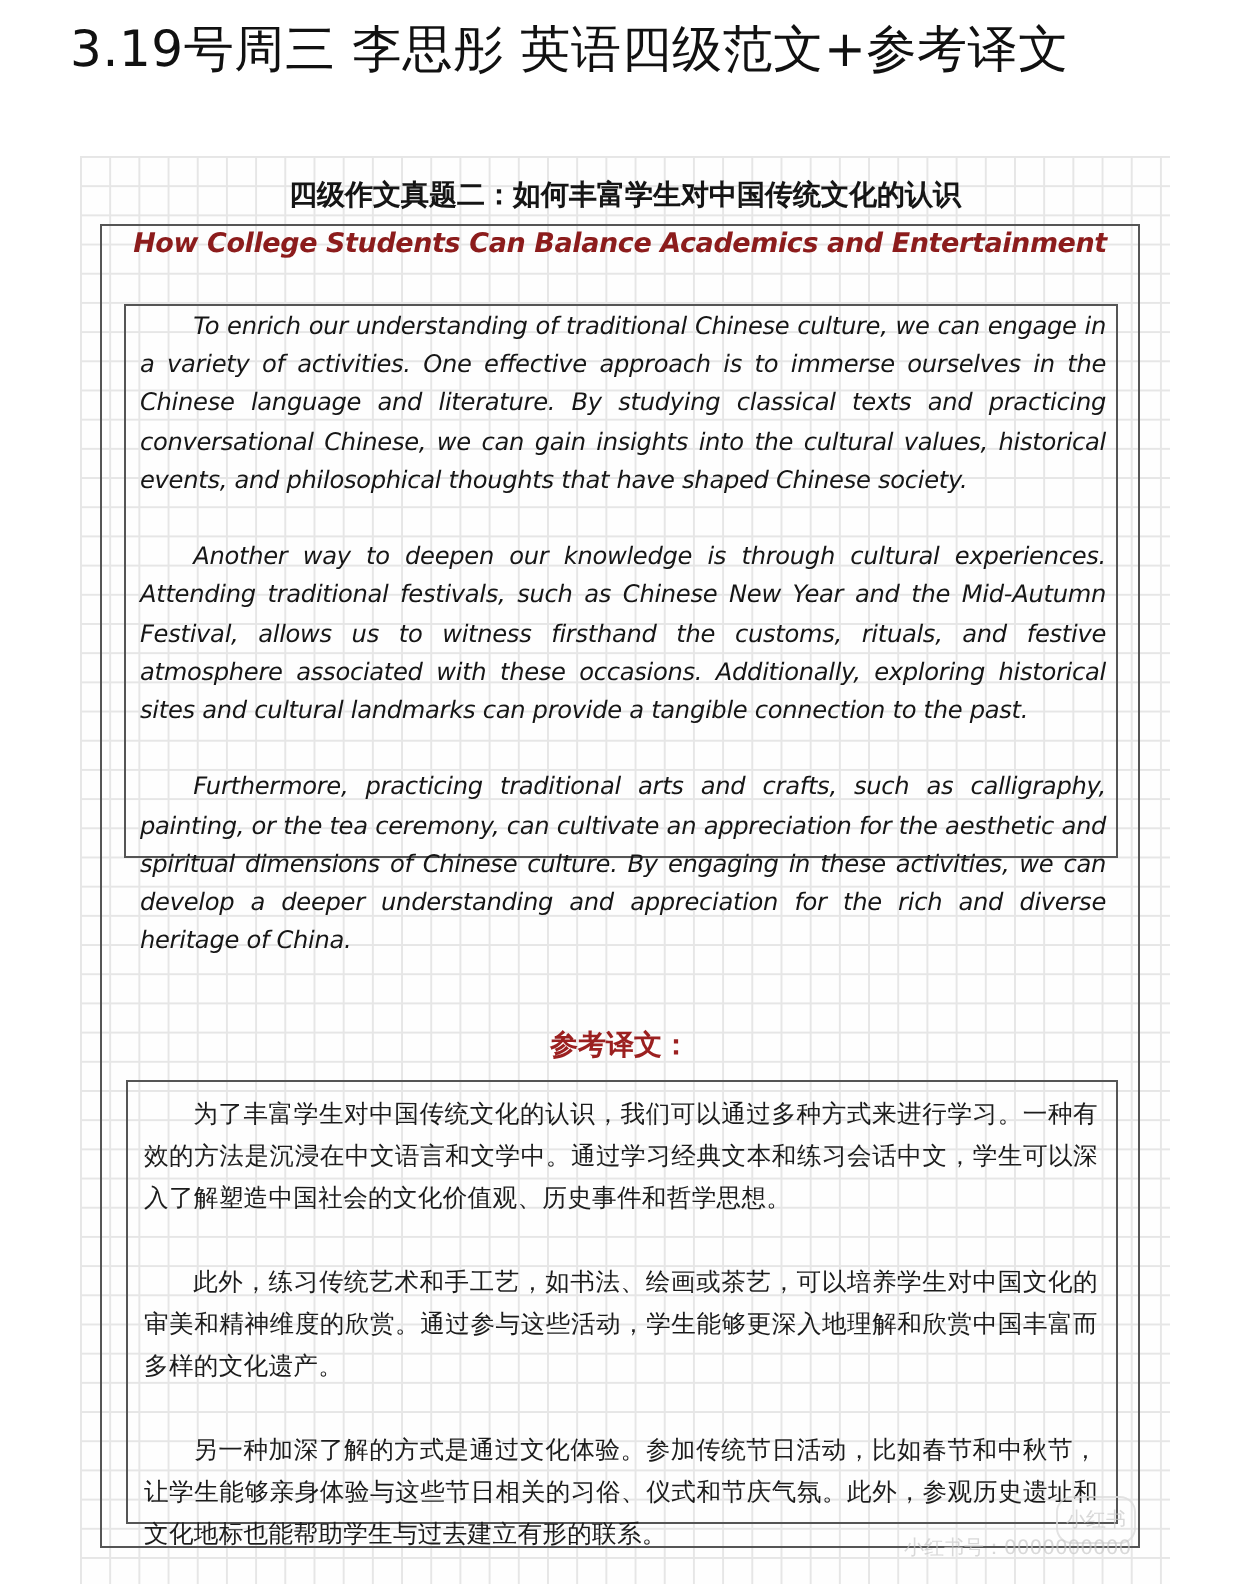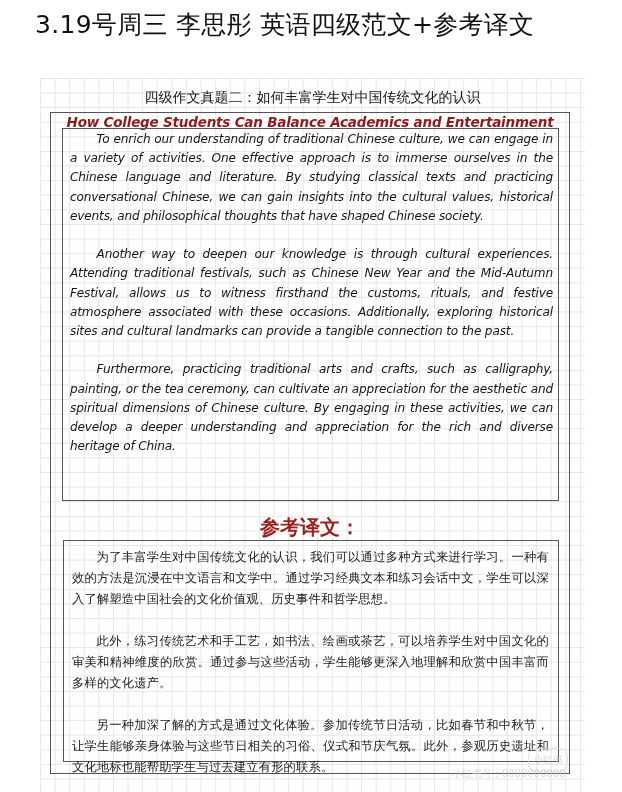--- a/index.html
+++ b/index.html
@@ -15,45 +15,45 @@
   .grid-paper {
     position: absolute; left: 40px; top: 78px; width: 545px; height: 714px;
     background-color: #fefefe;
     background-image:
       linear-gradient(to right, #e6e6e6 1px, transparent 1px),
       linear-gradient(to bottom, #e6e6e6 1px, transparent 1px);
     background-size: 14.6px 14.6px;
   }
   .cn-heading {
     position: absolute; left: 40px; top: 89px; width: 545px; text-align: center;
-    font-size: 14px; font-weight: normal; color: #151515; white-space: nowrap;
+    font-size: 14px; font-weight: bold; color: #151515; white-space: nowrap;
   }
   .outer-box {
     position: absolute; left: 50px; top: 112px; width: 520px; height: 662px;
     border: 1.5px solid #555; box-sizing: border-box;
   }
   .en-title {
     position: absolute; left: 50px; top: 114px; width: 520px; text-align: center;
     font-family: "DejaVu Sans", sans-serif; font-style: italic; font-weight: bold;
     font-size: 13.5px; color: #8c1c1c; white-space: nowrap; letter-spacing: -0.2px;
   }
   .en-box {
-    position: absolute; left: 62px; top: 128px; width: 497px; height: 373px;
+    position: absolute; left: 62px; top: 152px; width: 497px; height: 277px;
     border: 1.5px solid #555; box-sizing: border-box;
     padding: 1px 5px 9px 7px;
   }
   .en-para {
     font-family: "DejaVu Sans", sans-serif; font-style: italic;
     font-size: 12.1px; line-height: 19.2px; text-align: justify; color: #161616;
     margin: 0 0 19.2px 0; text-indent: 2.2em; letter-spacing: -0.15px;
   }
   .en-para:last-child { margin-bottom: 8px; }
   .ref-label {
     position: absolute; left: 50px; top: 514px; width: 520px; text-align: center;
-    font-size: 20px; font-weight: bold; color: #9b2020;
+    font-size: 14px; font-weight: bold; color: #9b2020;
   }
   .cn-box {
     position: absolute; left: 63px; top: 540px; width: 496px; height: 222px;
     border: 1.5px solid #555; box-sizing: border-box;
     padding: 6px 9px 0 8px;
   }
   .cn-para {
     font-size: 12.3px; line-height: 21px; color: #1c1c1c; margin: 0 0 21px 0;
     text-indent: 2em; text-align: justify; letter-spacing: 0.15px;
   }

